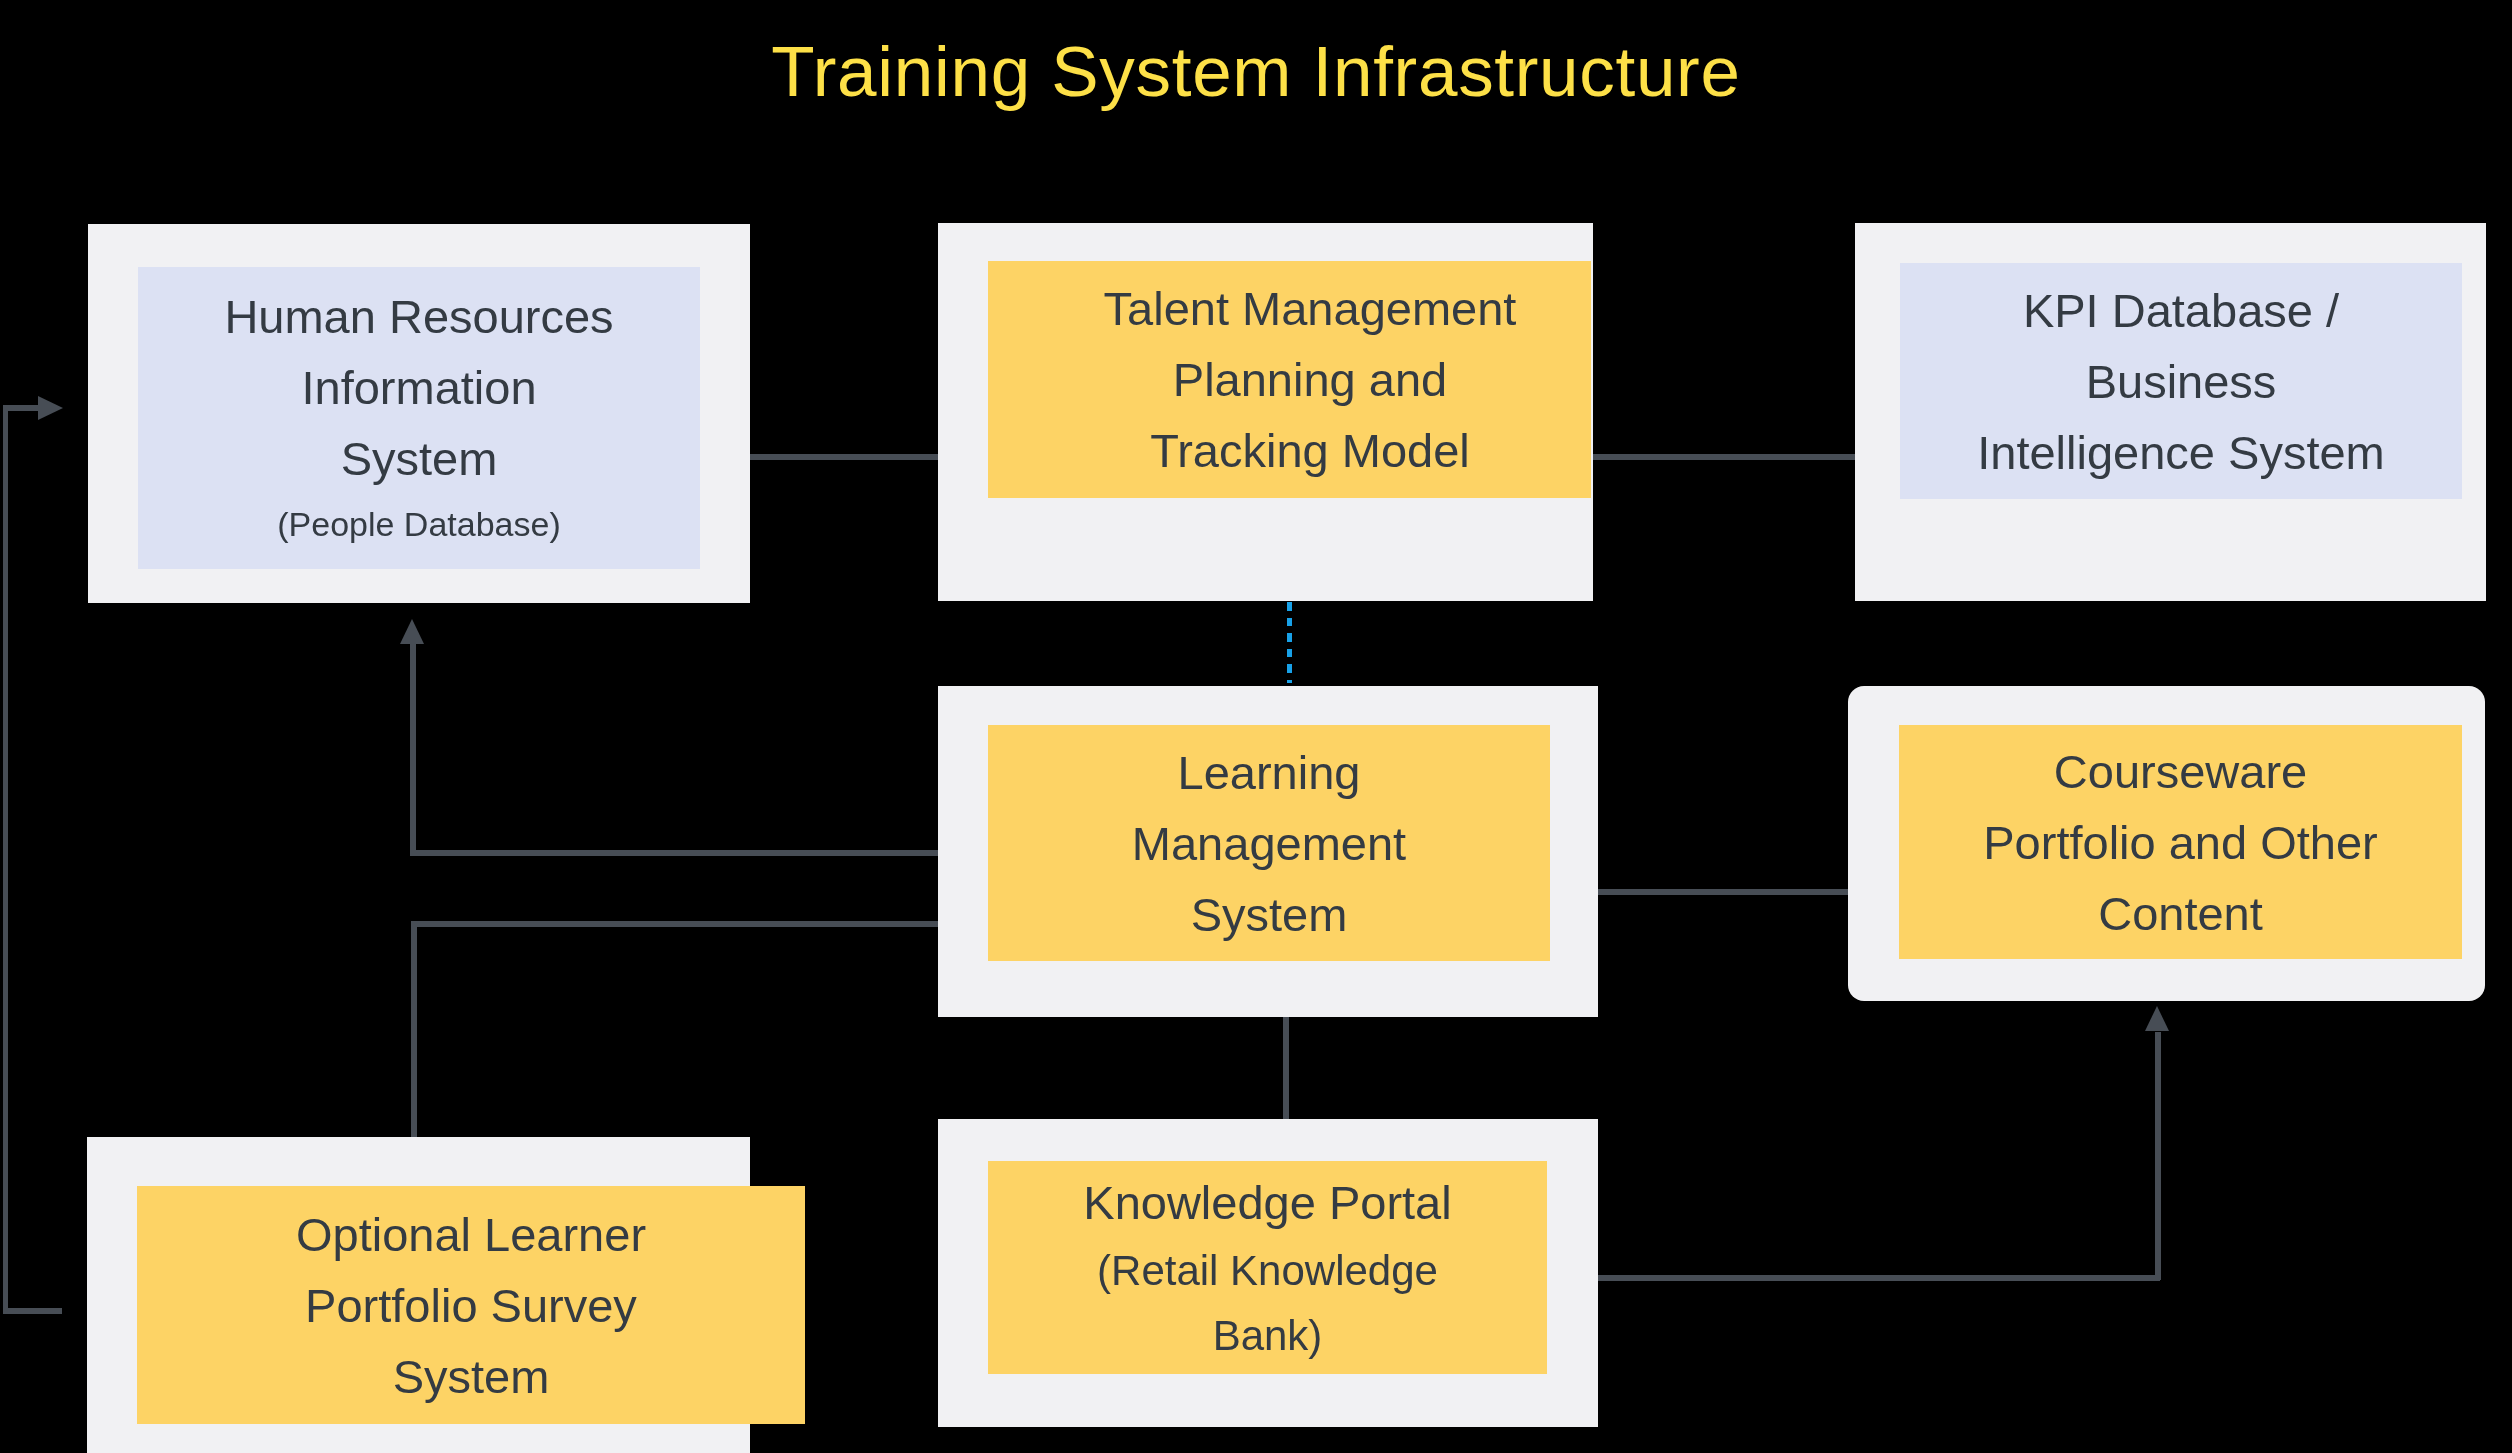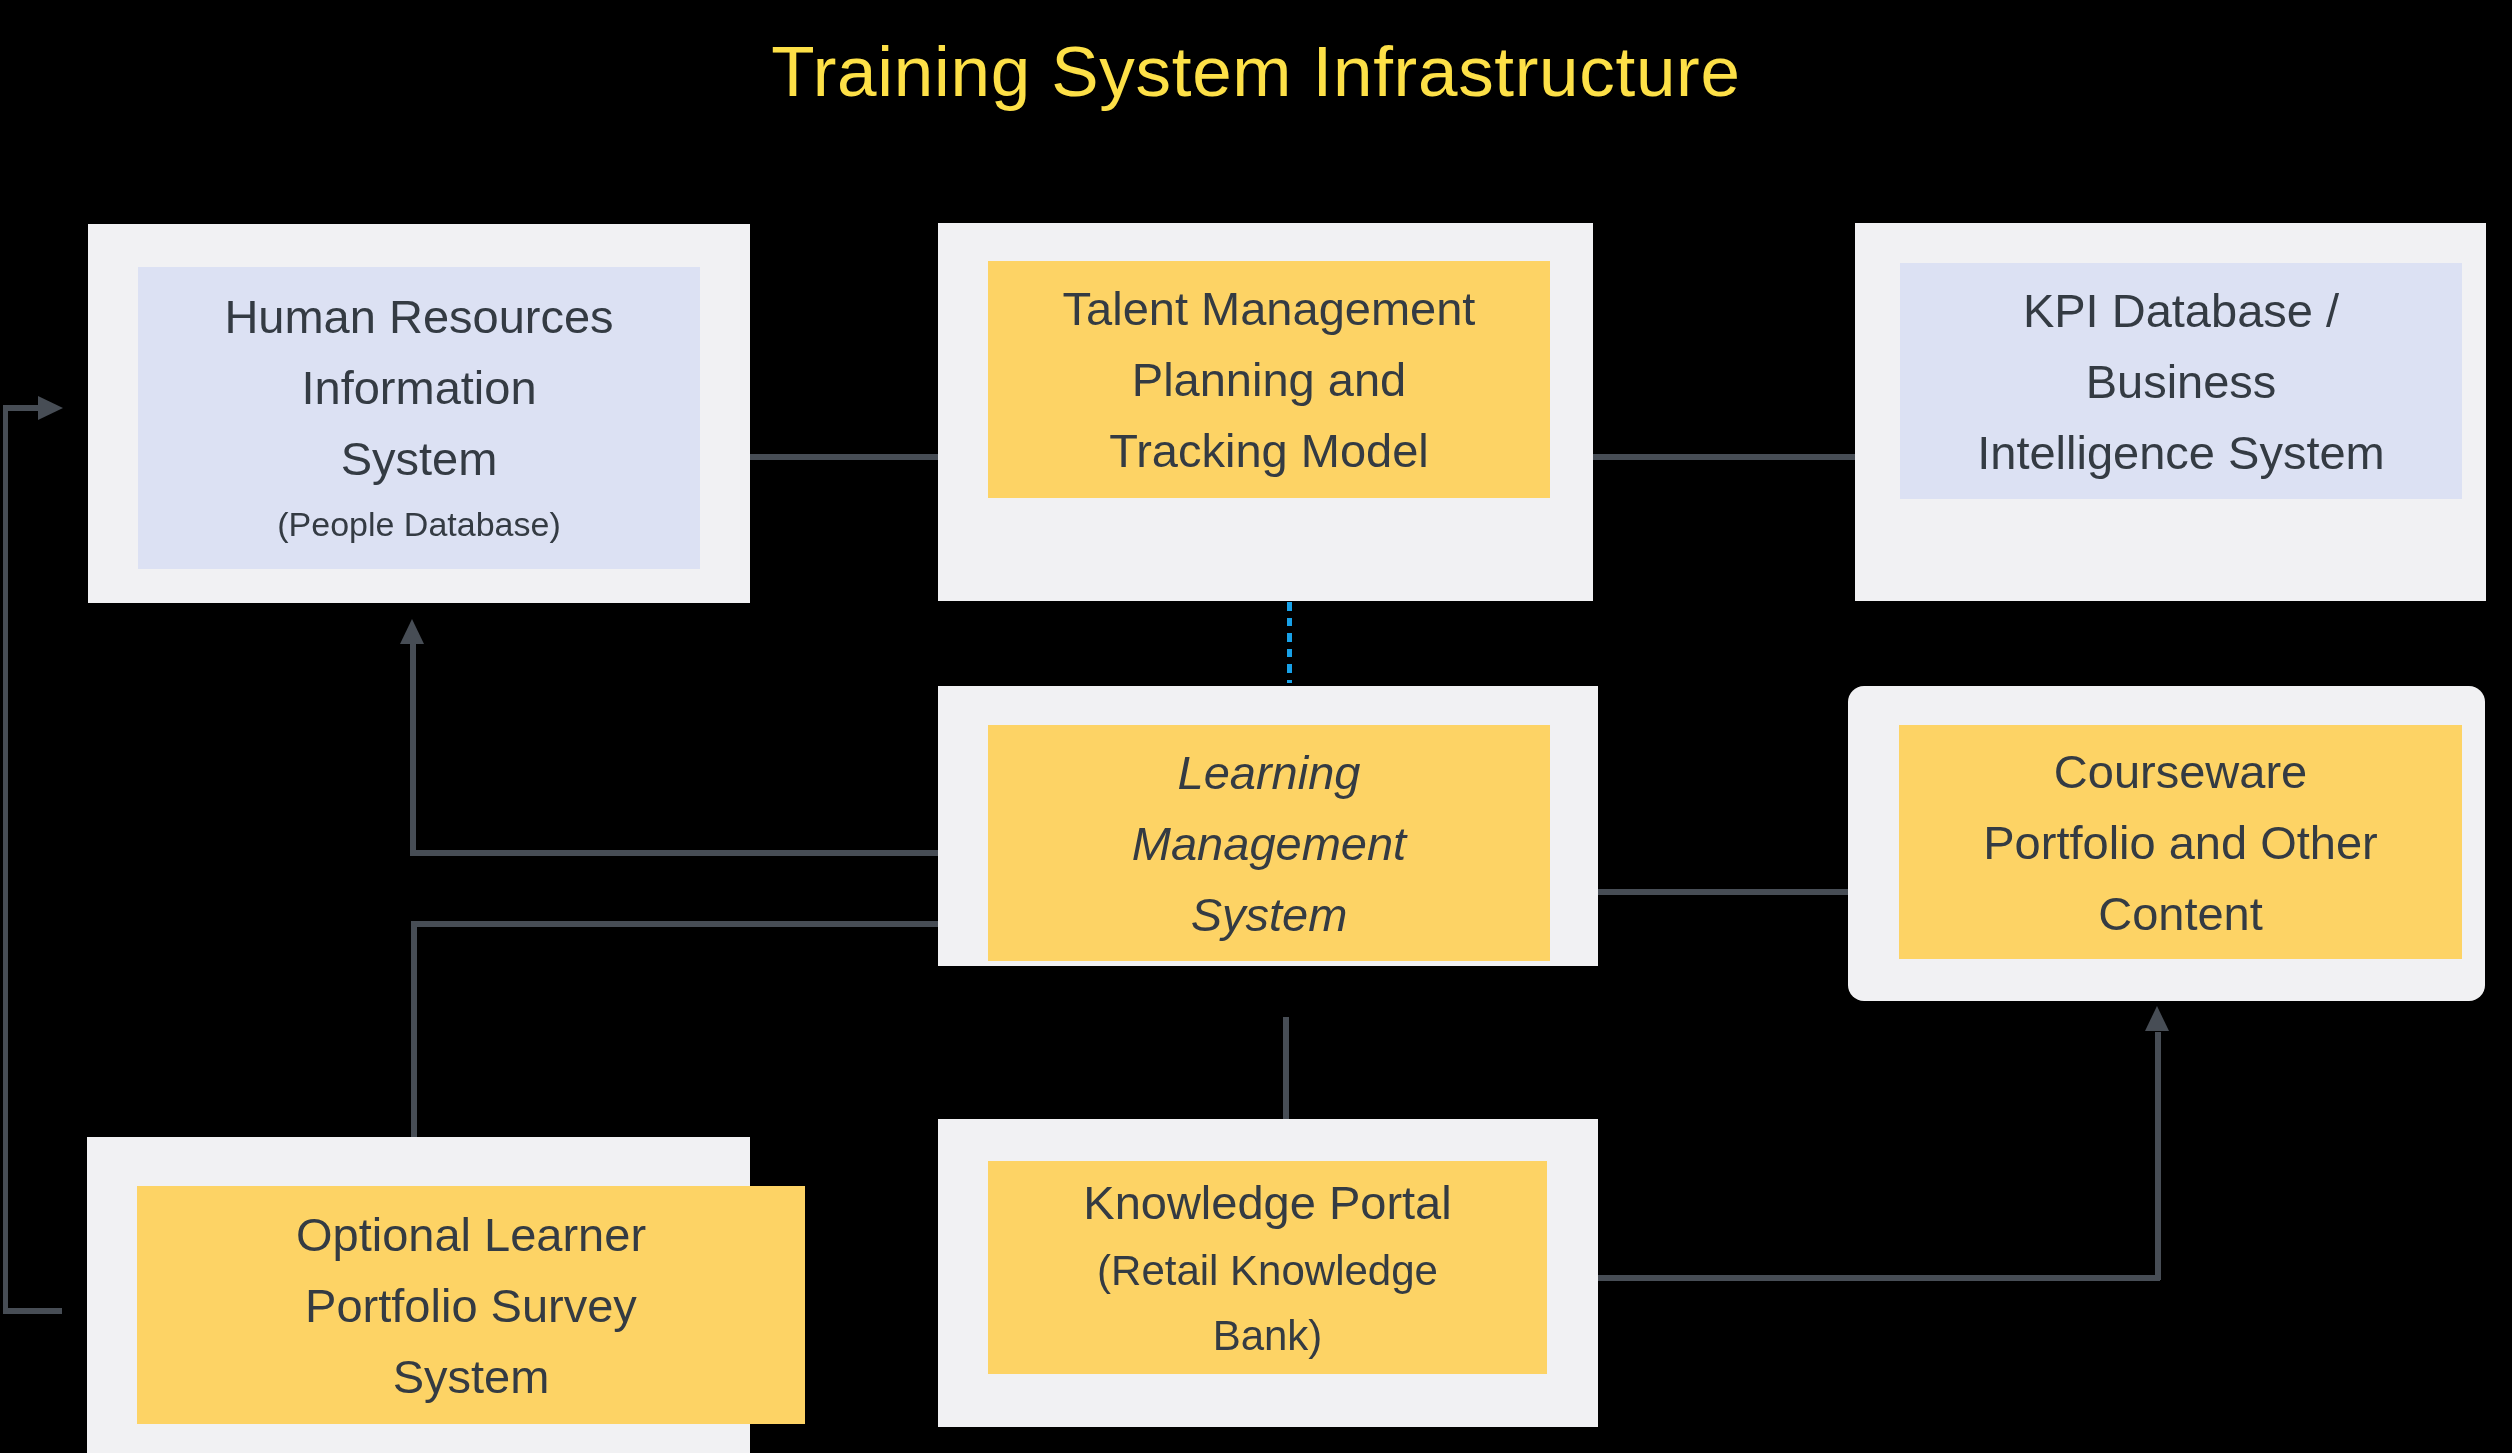--- a/index.html
+++ b/index.html
@@ -13,24 +13,24 @@
   .node-fill{position:absolute;display:flex;flex-direction:column;align-items:center;
              justify-content:center;text-align:center;color:#343b43;}
   .fill-yellow{background:#fdd365;}
   .fill-lavender{background:#dce1f3;}
   .ln{font-size:47px;line-height:71px;white-space:nowrap;}
   .ln-md{font-size:42px;line-height:65px;white-space:nowrap;}
   .ln-sm{font-size:34px;line-height:61px;white-space:nowrap;}
   #node-hris{left:88px;top:224px;width:662px;height:379px;}
   #fill-hris{left:50px;top:43px;width:562px;height:302px;}
   #node-talent{left:938px;top:223px;width:655px;height:378px;}
-  #fill-talent{left:50px;top:38px;width:562px;height:237px;}
+  #fill-talent{left:50px;top:38px;width:562px;height:237px;padding-left:41px;}
   #node-kpi{left:1855px;top:223px;width:631px;height:378px;}
   #fill-kpi{left:45px;top:40px;width:562px;height:236px;}
-  #node-lms{left:938px;top:686px;width:660px;height:280px;font-style:italic;}
+  #node-lms{left:938px;top:686px;width:660px;height:331px;}
   #fill-lms{left:50px;top:39px;width:562px;height:236px;}
   #node-courseware{left:1848px;top:686px;width:637px;height:315px;border-radius:16px;}
   #fill-courseware{left:51px;top:39px;width:563px;height:234px;}
   #node-survey{left:87px;top:1137px;width:663px;height:317px;}
   #fill-survey{left:50px;top:49px;width:668px;height:238px;}
   #node-portal{left:938px;top:1119px;width:660px;height:308px;}
   #fill-portal{left:50px;top:42px;width:559px;height:213px;}
   
   .seg{position:absolute;background:#474d55;}
   .arrow-up{position:absolute;width:0;height:0;

